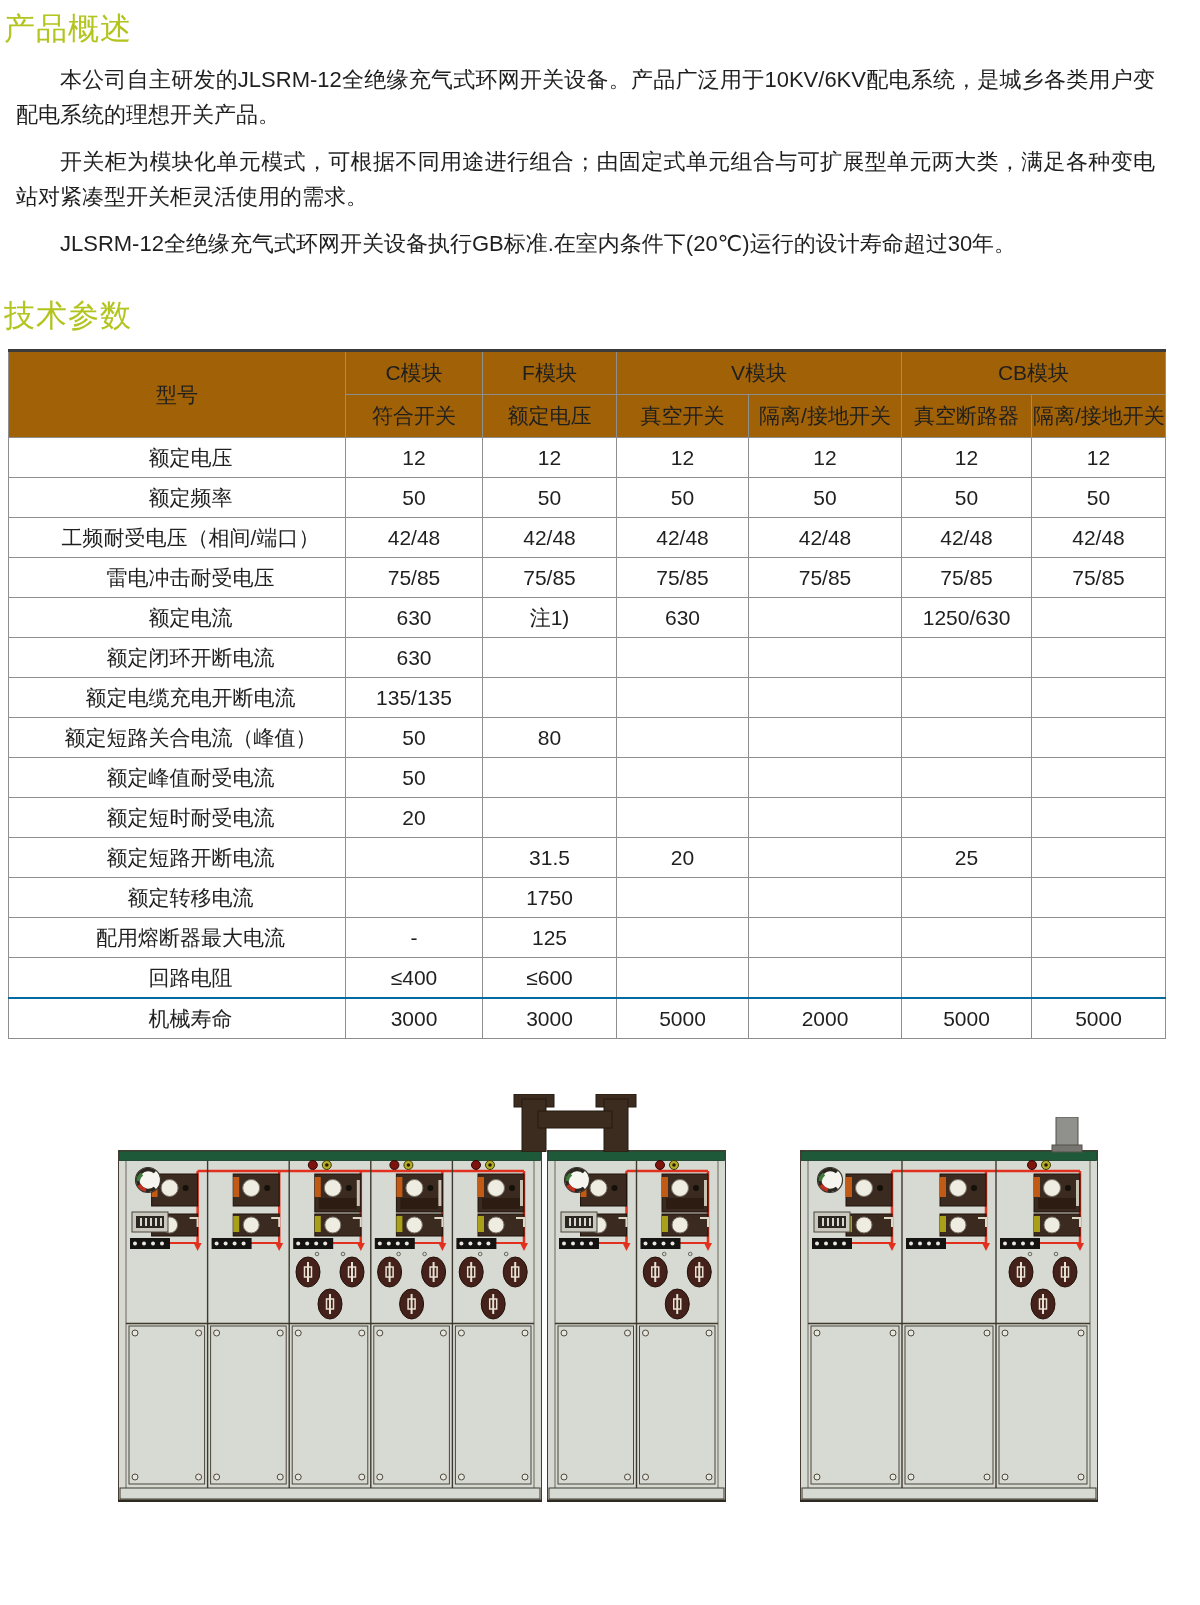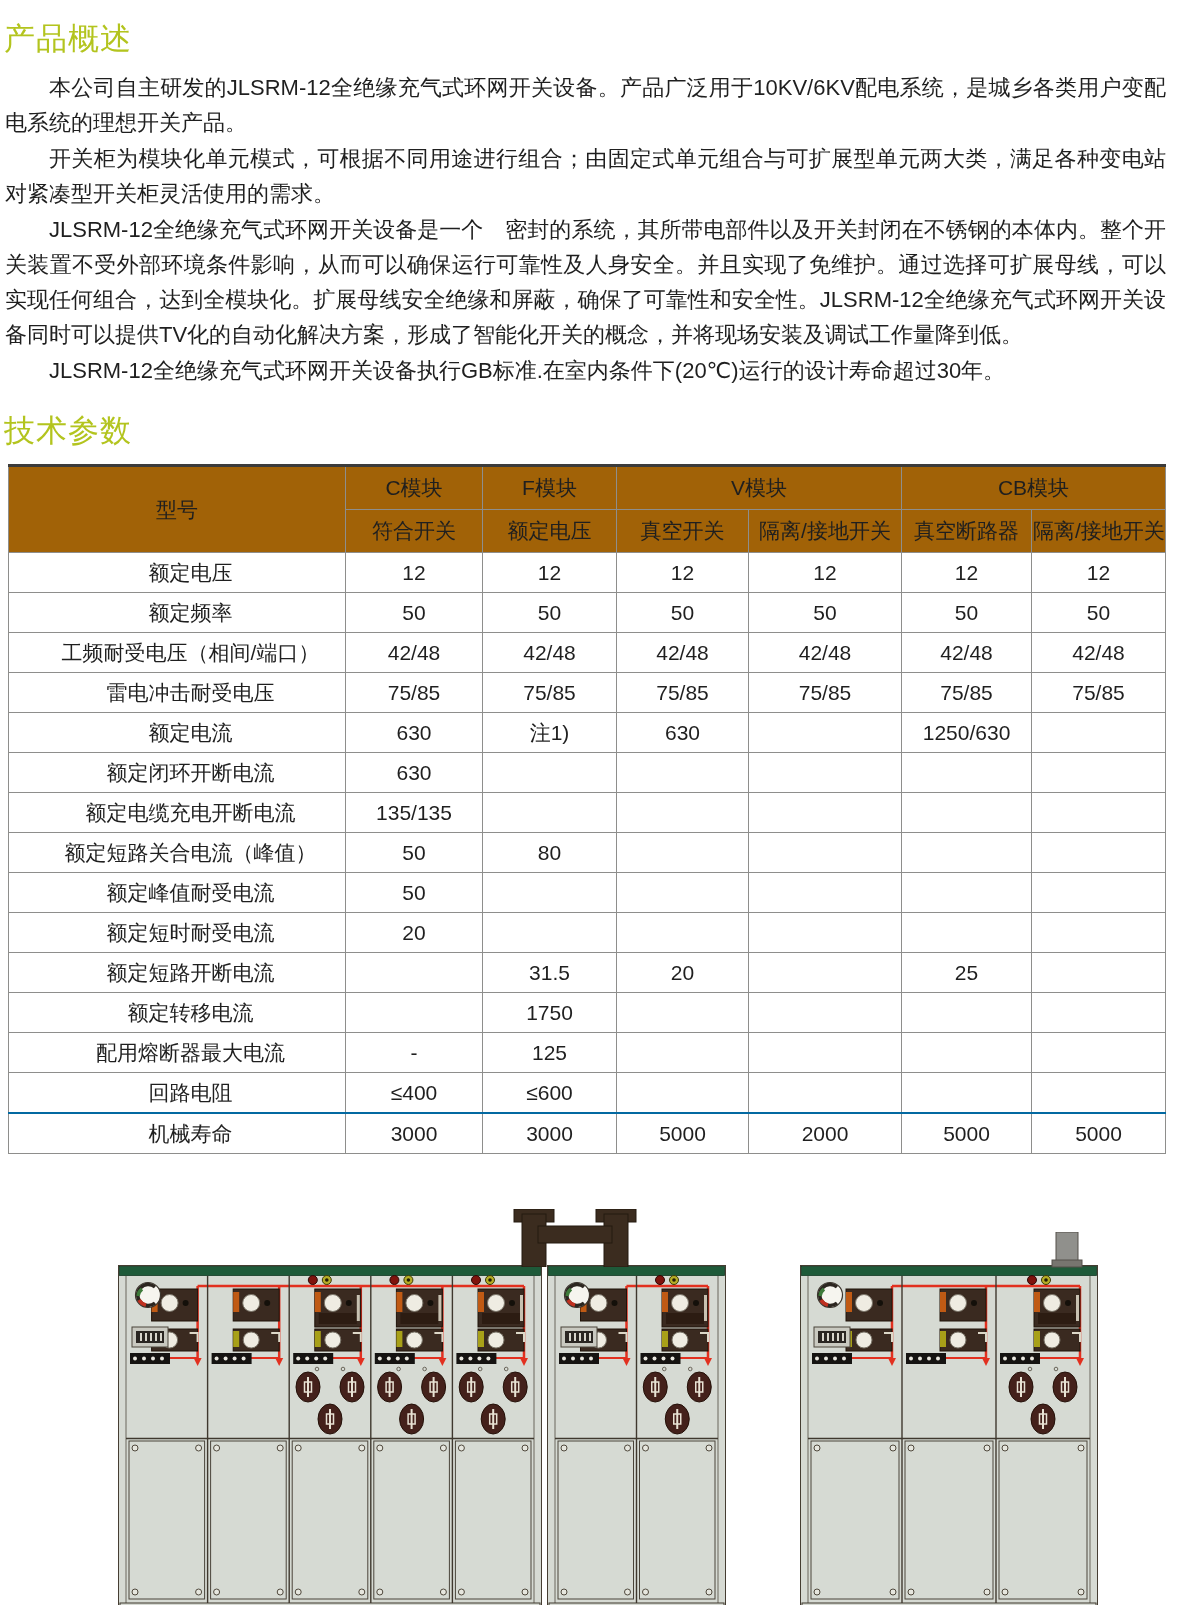--- a/index.html
+++ b/index.html
@@ -2,27 +2,27 @@
 <html><head>
 <meta charset="utf-8">
 <style>
   html,body{margin:0;padding:0;}
   body{
     width:1200px;height:1605px;background:#ffffff;overflow:hidden;
     font-family:"Liberation Sans","DejaVu Sans",sans-serif;color:#1f1f1f;
   }
   .page{position:relative;width:1200px;height:1605px;}
   h1.sec{
-    margin:18px 0 10px 4px;font-size:31px;font-weight:normal;letter-spacing:1px;
+    margin:8px 0 10px 4px;font-size:31px;font-weight:normal;letter-spacing:1px;
   }
   .paras{width:1163px;margin:0 0 0 4px;}
   .paras p{
-    margin:1px;font-size:22px;line-height:35px;text-align:justify;text-indent:2em;
+    margin:12px;font-size:22px;line-height:35px;text-align:justify;text-indent:2em;
   }
-  h1.params-title{margin:22px 0 12px 4px;}
+  h1.params-title{margin:34px 0 12px 4px;}
   table.params{
     border-collapse:collapse;table-layout:fixed;width:1157px;margin-left:8px;
     border-top:3px solid #3b3b3b;
   }
   .params th,.params td{
     border:1px solid #8e8e8c;font-weight:normal;vertical-align:middle;
     overflow:hidden;white-space:nowrap;
   }
   .params thead th{background:#a16207;font-size:21px;height:40px;text-align:center;}
   .params tbody td{height:37px;font-size:21px;background:#ffffff;}
@@ -37,21 +37,20 @@
 </head>
 <body>
 
 <div class="page">
 
   <h1 class="sec" style="color:#b3c41e;">产品概述</h1>
 
   <div class="paras">
     <p>本公司自主研发的JLSRM-12全绝缘充气式环网开关设备。产品广泛用于10KV/6KV配电系统，是城乡各类用户变配电系统的理想开关产品。</p>
     <p>开关柜为模块化单元模式，可根据不同用途进行组合；由固定式单元组合与可扩展型单元两大类，满足各种变电站对紧凑型开关柜灵活使用的需求。</p>
-    <p>JLSRM-12全绝缘充气式环网开关设备是一个　密封的系统，其所带电部件以及开关封闭在不锈钢的本体内。整个开关装置不受外部环境条件影响，从而可以确保运行可靠性及人身安全。并且实现了免维护。通过选择可扩展母线，可以实现任何组合，达到全模块化。扩展母线安全绝缘和屏蔽，确保了可靠性和安全性。JLSRM-12全绝缘充气式环网开关设备同时可以提供TV化的自动化解决方案，形成了智能化开关的概念，并将现场安装及调试工作量降到低。</p>
     <p>JLSRM-12全绝缘充气式环网开关设备执行GB标准.在室内条件下(20℃)运行的设计寿命超过30年。</p>
   </div>
 
   <h1 class="sec params-title" style="color:#b3c41e;">技术参数</h1>
 
   <table class="params">
     <colgroup>
       <col style="width:337px">
         <col style="width:137px">
         <col style="width:134px">

